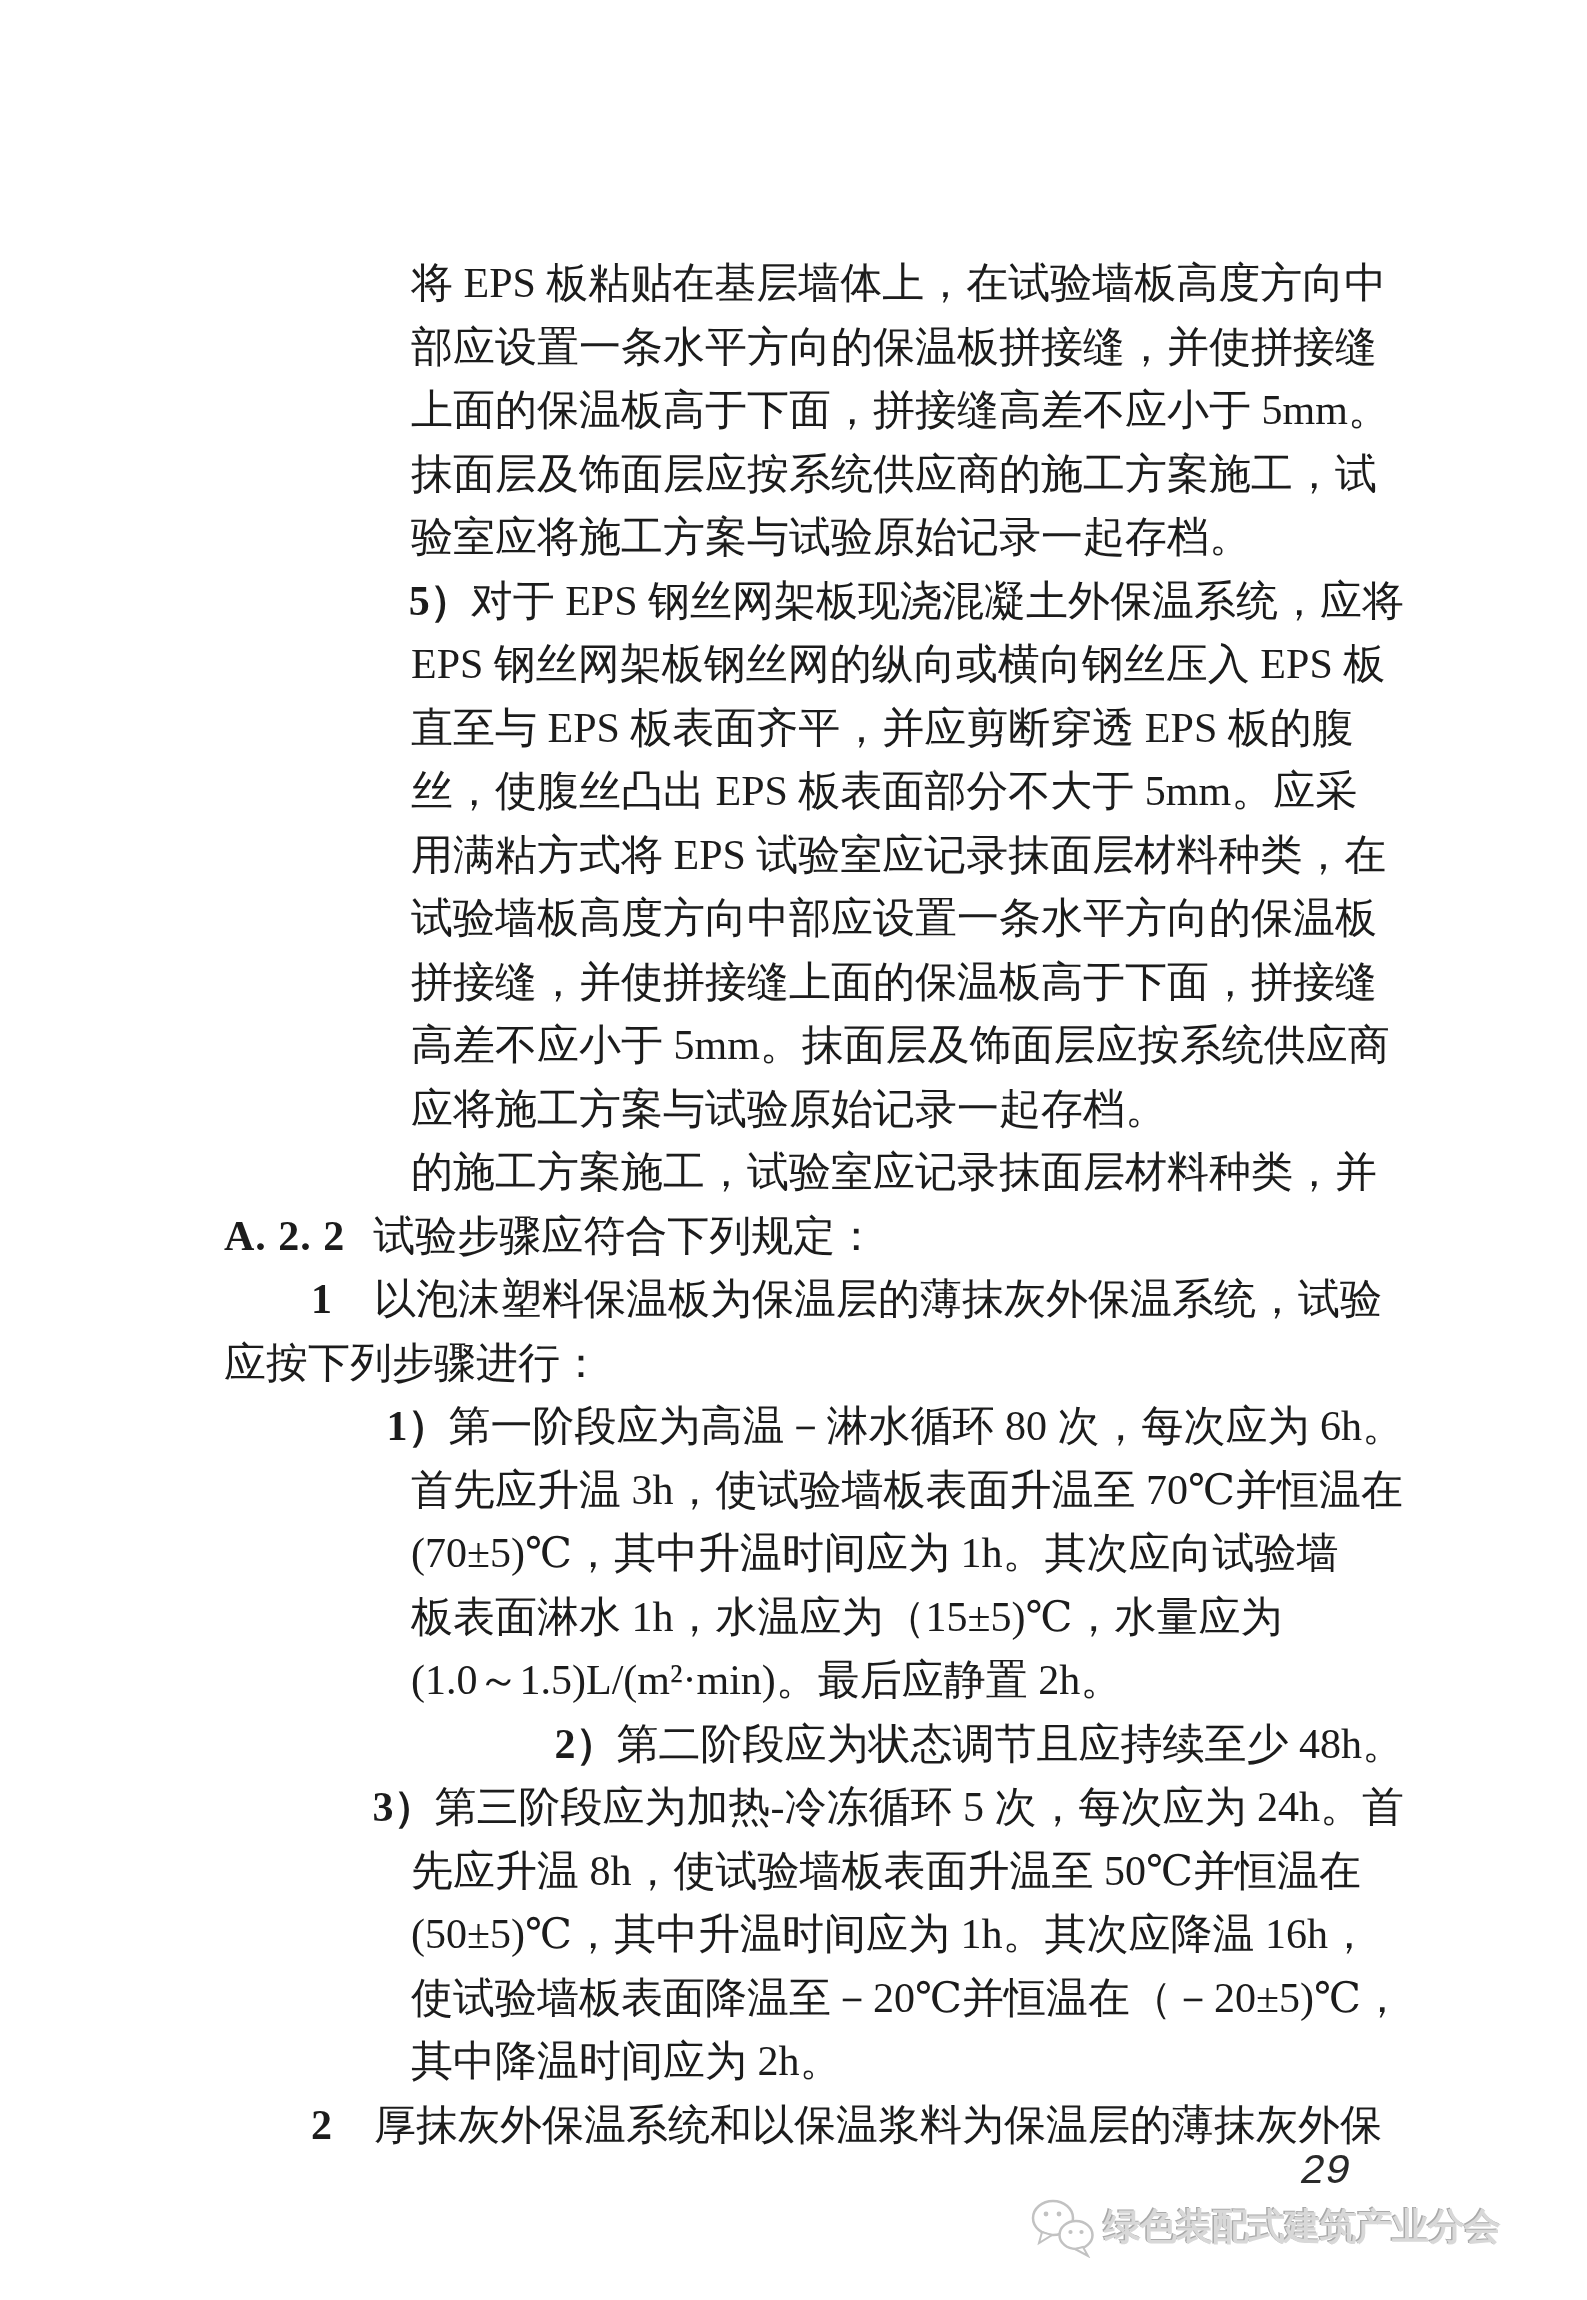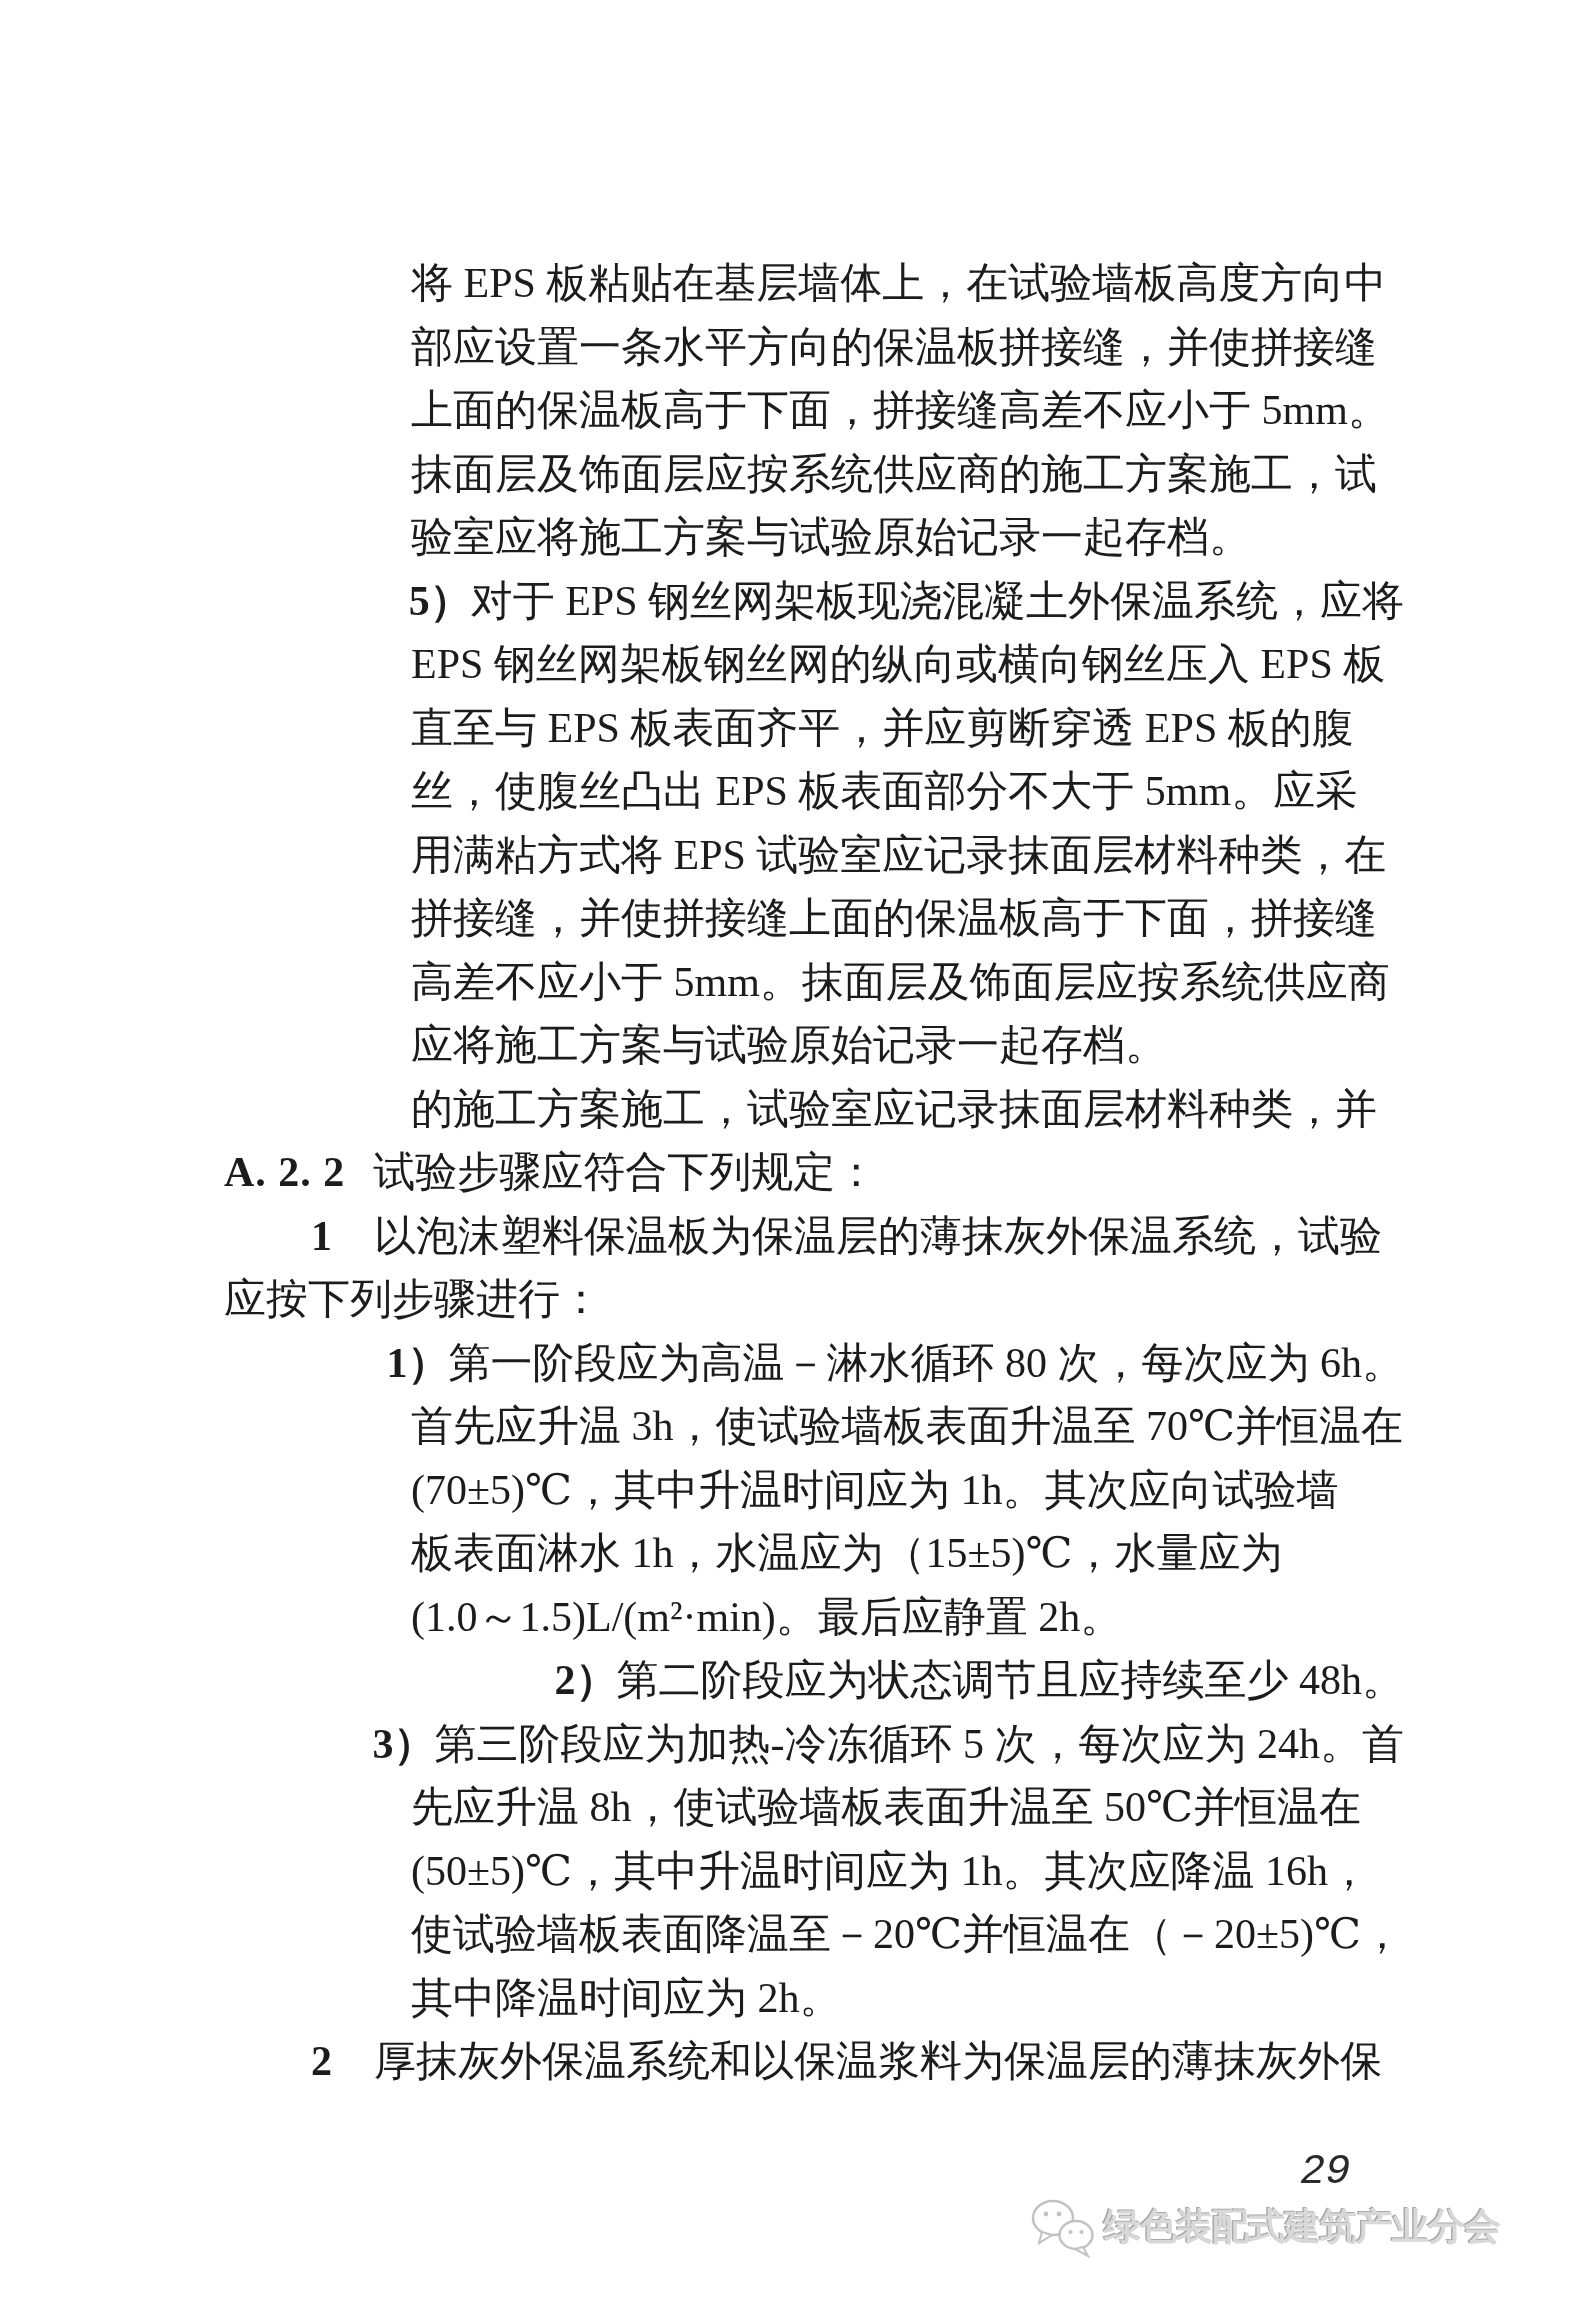--- a/index.html
+++ b/index.html
@@ -78,20 +78,21 @@
     <div class="ln i-cont"><span>部应设置一条水平方向的保温板拼接缝，并使拼接缝</span></div>
     <div class="ln i-cont"><span>上面的保温板高于下面，拼接缝高差不应小于 5mm。</span></div>
     <div class="ln i-cont"><span>抹面层及饰面层应按系统供应商的施工方案施工，试</span></div>
     <div class="ln i-cont"><span>验室应将施工方案与试验原始记录一起存档。</span></div>
 
     <div class="ln i-sub"><span class="sub-label">5）</span><span>对于 EPS 钢丝网架板现浇混凝土外保温系统，应将</span></div>
     <div class="ln i-cont"><span>EPS 钢丝网架板钢丝网的纵向或横向钢丝压入 EPS 板</span></div>
     <div class="ln i-cont"><span>直至与 EPS 板表面齐平，并应剪断穿透 EPS 板的腹</span></div>
     <div class="ln i-cont"><span>丝，使腹丝凸出 EPS 板表面部分不大于 5mm。应采</span></div>
     <div class="ln i-cont"><span>用满粘方式将 EPS 试验室应记录抹面层材料种类，在</span></div>
+    <div class="ln i-cont"><span>试验墙板高度方向中部应设置一条水平方向的保温板</span></div>
     <div class="ln i-cont"><span>拼接缝，并使拼接缝上面的保温板高于下面，拼接缝</span></div>
     <div class="ln i-cont"><span>高差不应小于 5mm。抹面层及饰面层应按系统供应商</span></div>
     <div class="ln i-cont"><span>应将施工方案与试验原始记录一起存档。</span></div>
     <div class="ln i-cont"><span>的施工方案施工，试验室应记录抹面层材料种类，并</span></div>
 
     <div class="ln i-zero"><span class="clause-label">A. 2. 2</span><span>试验步骤应符合下列规定：</span></div>
 
     <div class="ln i-num"><span class="num-label">1</span><span>以泡沫塑料保温板为保温层的薄抹灰外保温系统，试验</span></div>
     <div class="ln i-zero"><span>应按下列步骤进行：</span></div>
 

